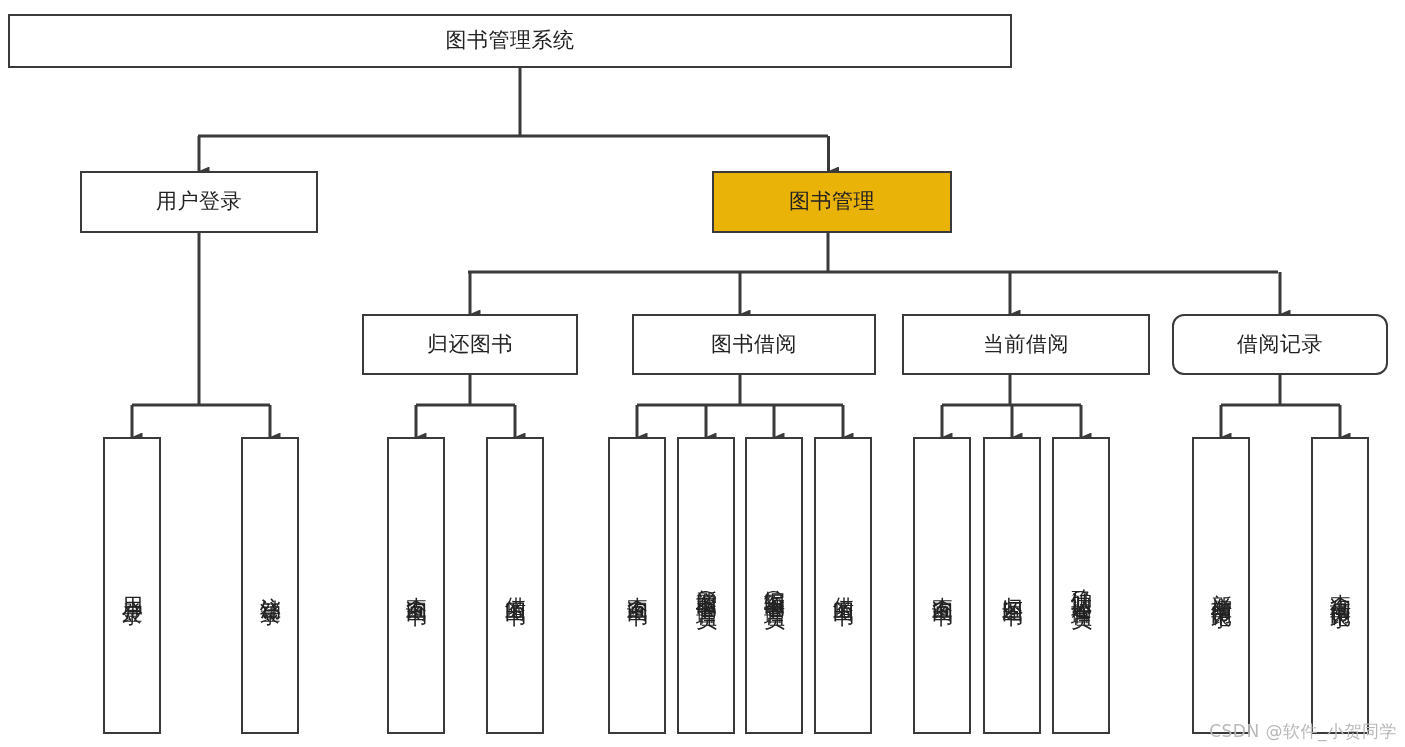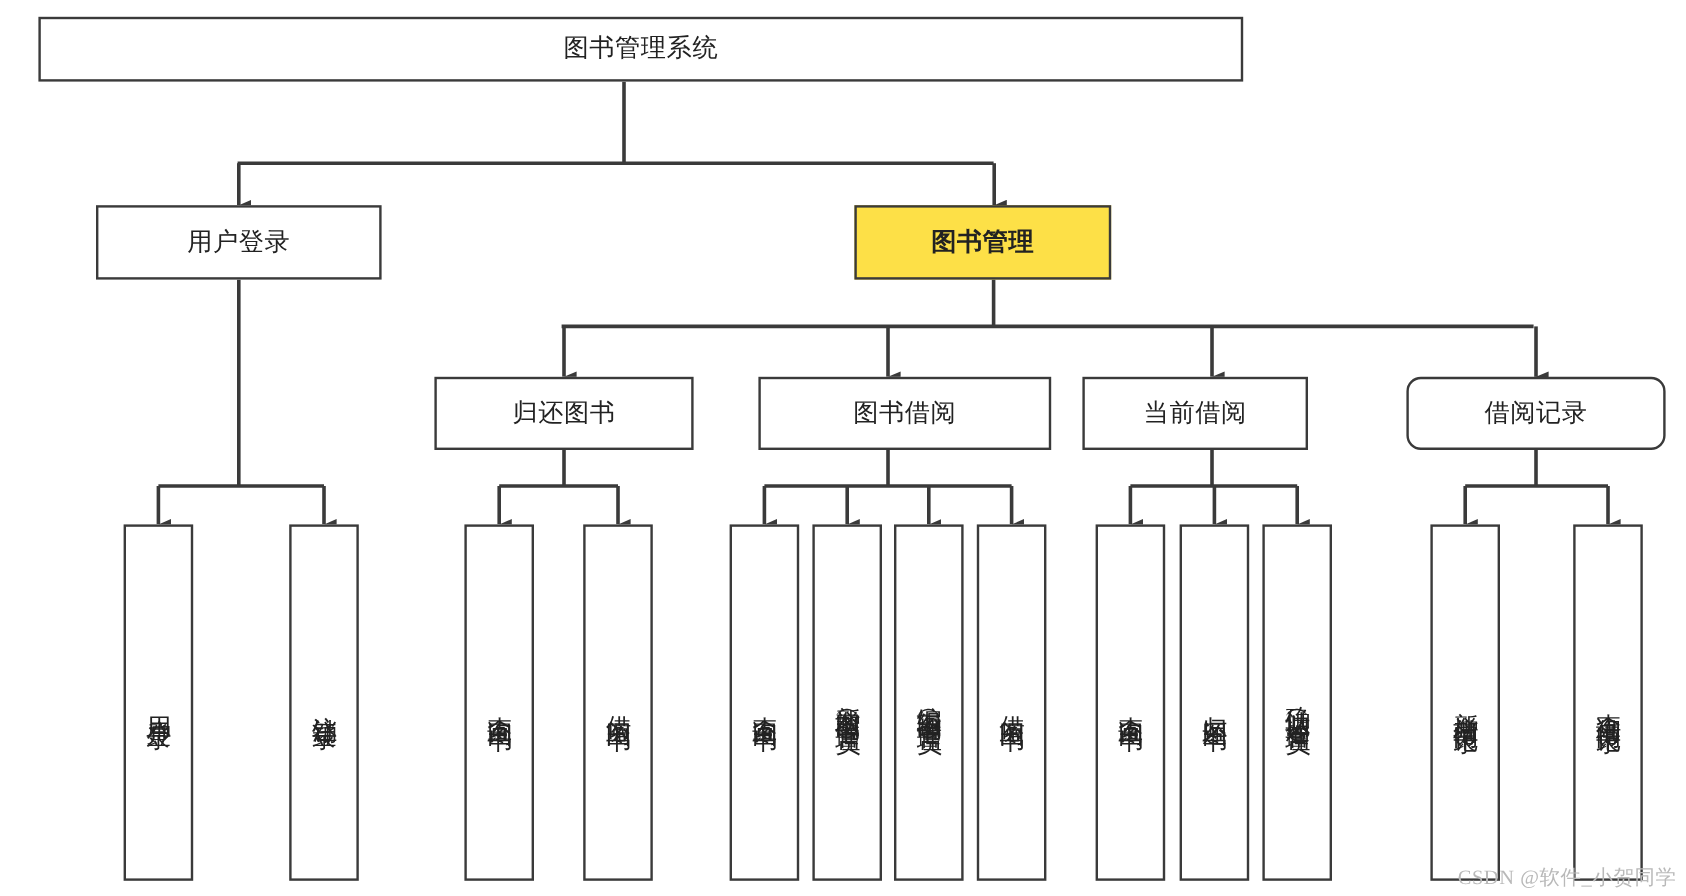--- a/index.html
+++ b/index.html
@@ -108,36 +108,36 @@
         <line x1="1012" y1="405" x2="1012" y2="437" marker-end="url(#arrowhead)"></line>
         <line x1="1081" y1="405" x2="1081" y2="437" marker-end="url(#arrowhead)"></line>
         <line x1="1280" y1="375" x2="1280" y2="405"></line>
         <line x1="1221" y1="405" x2="1340" y2="405"></line>
         <line x1="1221" y1="405" x2="1221" y2="437" marker-end="url(#arrowhead)"></line>
         <line x1="1340" y1="405" x2="1340" y2="437" marker-end="url(#arrowhead)"></line>
       </g>
   </svg>
 
   <div id="nodes-layer">
-      <div class="node node-h" style="left: 32px; top: 14px; width: 1004px; height: 54px; border-color: rgb(58, 58, 58); background: rgb(255, 255, 255); color: rgb(34, 34, 34);">
+      <div class="node node-h" style="left: 8px; top: 14px; width: 1004px; height: 54px; border-color: rgb(58, 58, 58); background: rgb(255, 255, 255); color: rgb(34, 34, 34);">
         <span>图书管理系统</span>
       </div>
       <div class="node node-h" style="left: 80px; top: 171px; width: 238px; height: 62px; border-color: rgb(58, 58, 58); background: rgb(255, 255, 255); color: rgb(34, 34, 34);">
         <span>用户登录</span>
       </div>
-      <div class="node node-h" style="left: 712px; top: 171px; width: 214px; height: 62px; border-color: rgb(58, 58, 58); background: #fde047; color: rgb(34, 34, 34); font-weight: bold;">
+      <div class="node node-h" style="left: 712px; top: 171px; width: 240px; height: 62px; border-color: rgb(58, 58, 58); background: #eab308; color: rgb(34, 34, 34);">
         <span>图书管理</span>
       </div>
       <div class="node node-h" style="left: 362px; top: 314px; width: 216px; height: 61px; border-color: rgb(58, 58, 58); background: rgb(255, 255, 255); color: rgb(34, 34, 34);">
         <span>归还图书</span>
       </div>
       <div class="node node-h" style="left: 632px; top: 314px; width: 244px; height: 61px; border-color: rgb(58, 58, 58); background: rgb(255, 255, 255); color: rgb(34, 34, 34);">
         <span>图书借阅</span>
       </div>
-      <div class="node node-h" style="left: 902px; top: 314px; width: 188px; height: 61px; border-color: rgb(58, 58, 58); background: rgb(255, 255, 255); color: rgb(34, 34, 34);">
+      <div class="node node-h" style="left: 902px; top: 314px; width: 248px; height: 61px; border-color: rgb(58, 58, 58); background: rgb(255, 255, 255); color: rgb(34, 34, 34);">
         <span>当前借阅</span>
       </div>
       <div class="node node-h" style="left: 1172px; top: 314px; width: 216px; height: 61px; border-color: rgb(58, 58, 58); background: rgb(255, 255, 255); color: rgb(34, 34, 34); border-radius: 12px;">
         <span>借阅记录</span>
       </div>
       <div class="node node-leaf" style="left: 103px; top: 437px; width: 58px; height: 297px; border-color: rgb(58, 58, 58); background: rgb(255, 255, 255); color: rgb(34, 34, 34);">
         <span>用户登录</span>
       </div>
       <div class="node node-leaf" style="left: 241px; top: 437px; width: 58px; height: 297px; border-color: rgb(58, 58, 58); background: rgb(255, 255, 255); color: rgb(34, 34, 34);">
         <span>注销登录</span>
@@ -170,14 +170,14 @@
         <span>确认归还（管理员）</span>
       </div>
       <div class="node node-leaf" style="left: 1192px; top: 437px; width: 58px; height: 297px; border-color: rgb(58, 58, 58); background: rgb(255, 255, 255); color: rgb(34, 34, 34);">
         <span>新增借阅记录</span>
       </div>
       <div class="node node-leaf" style="left: 1311px; top: 437px; width: 58px; height: 297px; border-color: rgb(58, 58, 58); background: rgb(255, 255, 255); color: rgb(34, 34, 34);">
         <span>查询借阅记录</span>
       </div>
     </div>
 
-  <div id="watermark" style="color: rgb(185, 185, 185); font-family: Liberation Serif, serif;">CSDN @软件_小贺同学</div>
+  <div id="watermark" style="color: rgb(185, 185, 185);">CSDN @软件_小贺同学</div>
 </div>
 
 </body></html>

